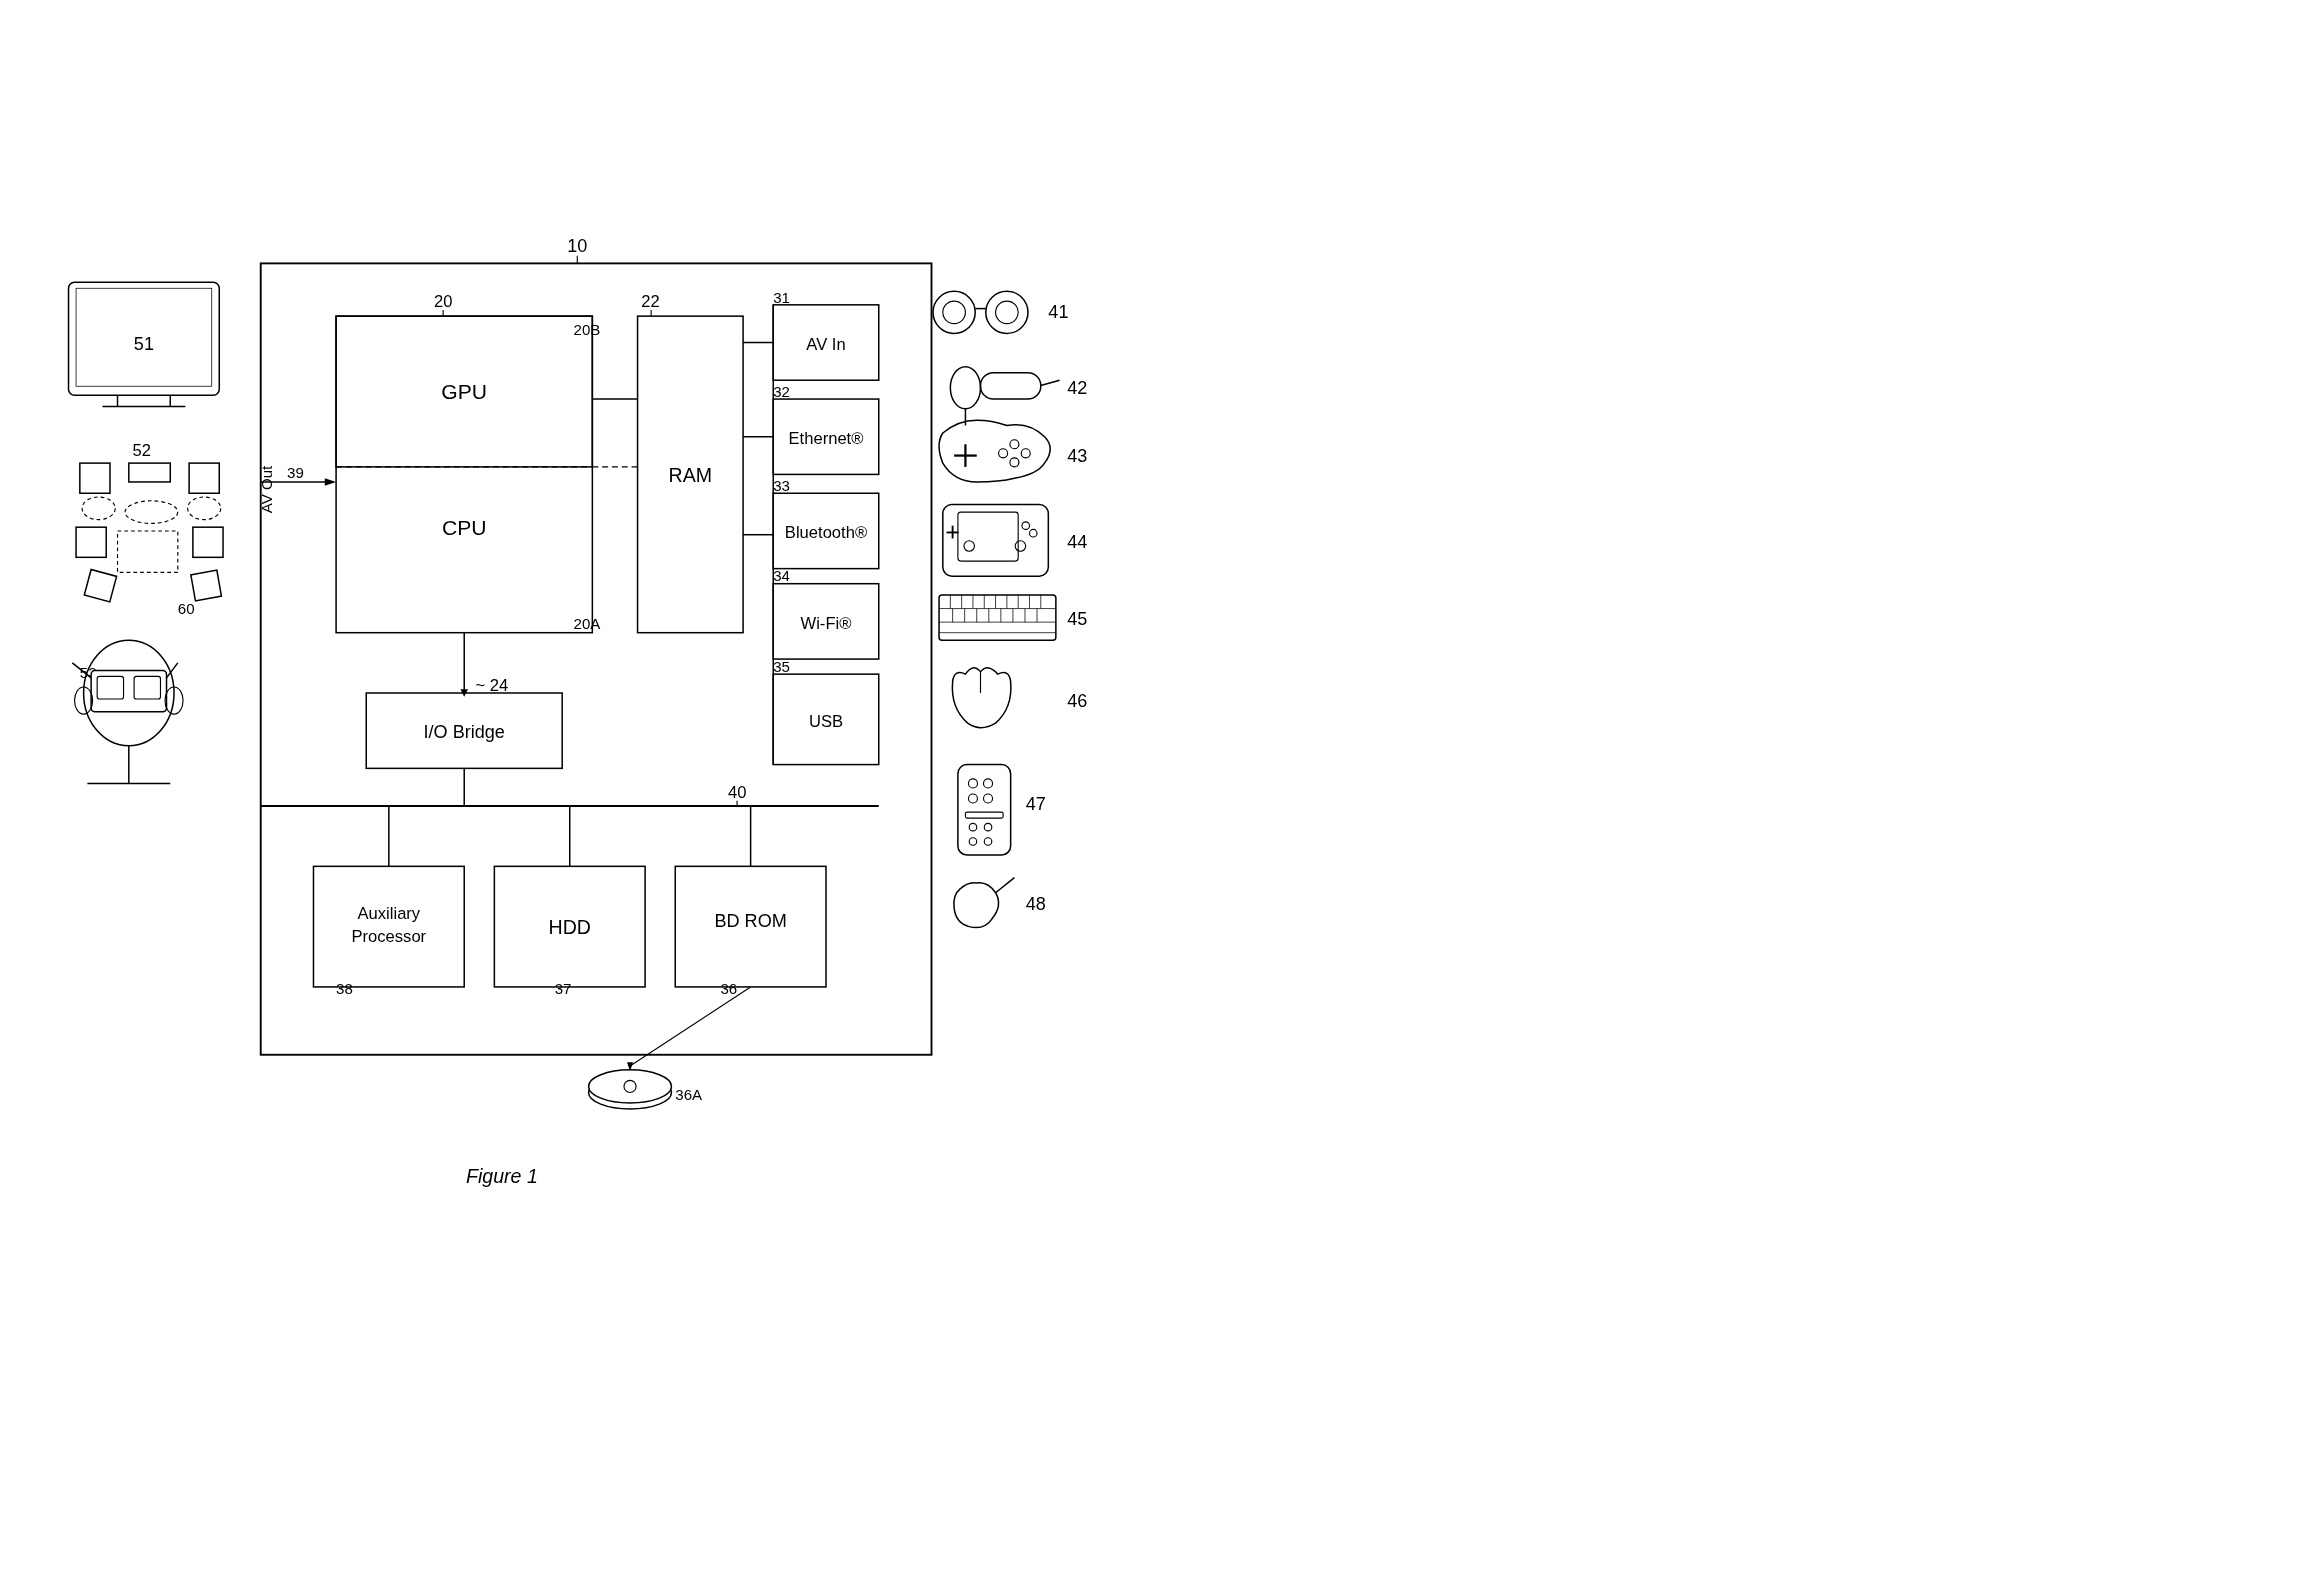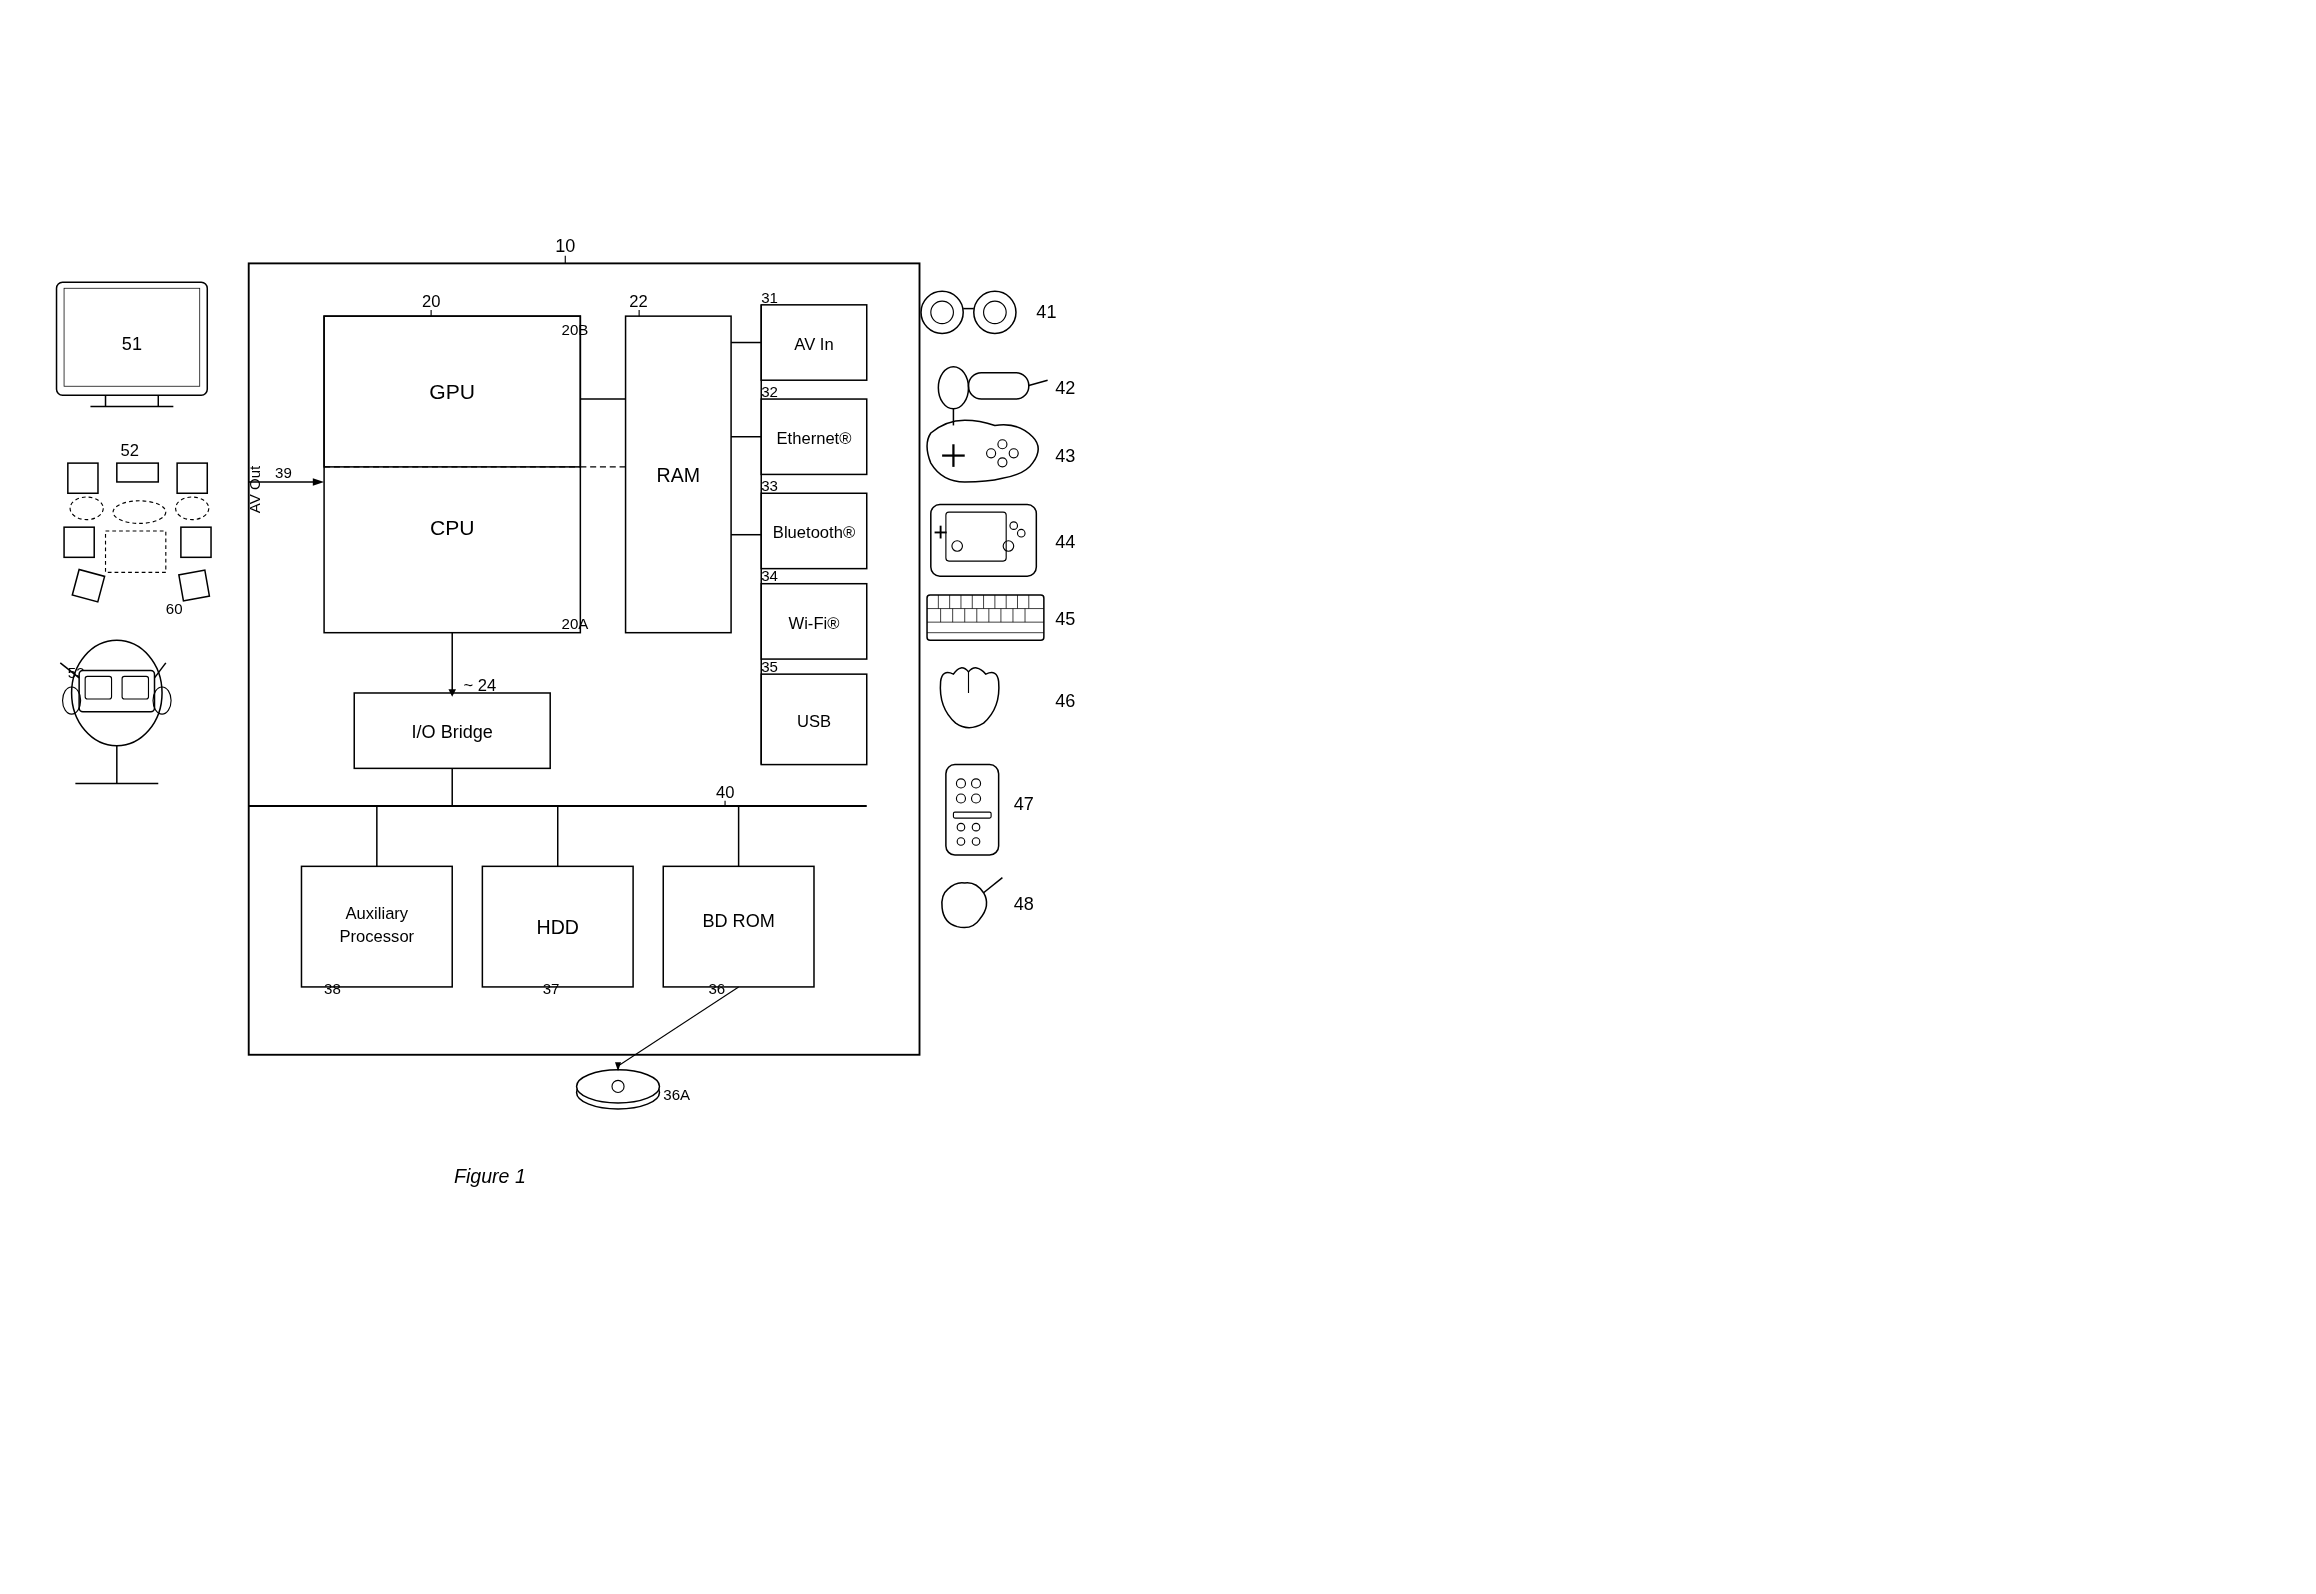--- a/index.html
+++ b/index.html
@@ -7,21 +7,21 @@
       width: 2317px;
       height: 1594px;
       background: #ffffff;
       font-family: Arial, sans-serif;
       overflow: hidden;
       position: relative;
     }
 
     .diagram-container {
       position: absolute;
-      top: 0; left: 0;
+      top: 0; left: 12px;
       width: 1836px;
       height: 1594px;
     }
 
     svg {
       width: 100%;
       height: 100%;
     }
 
     text {

